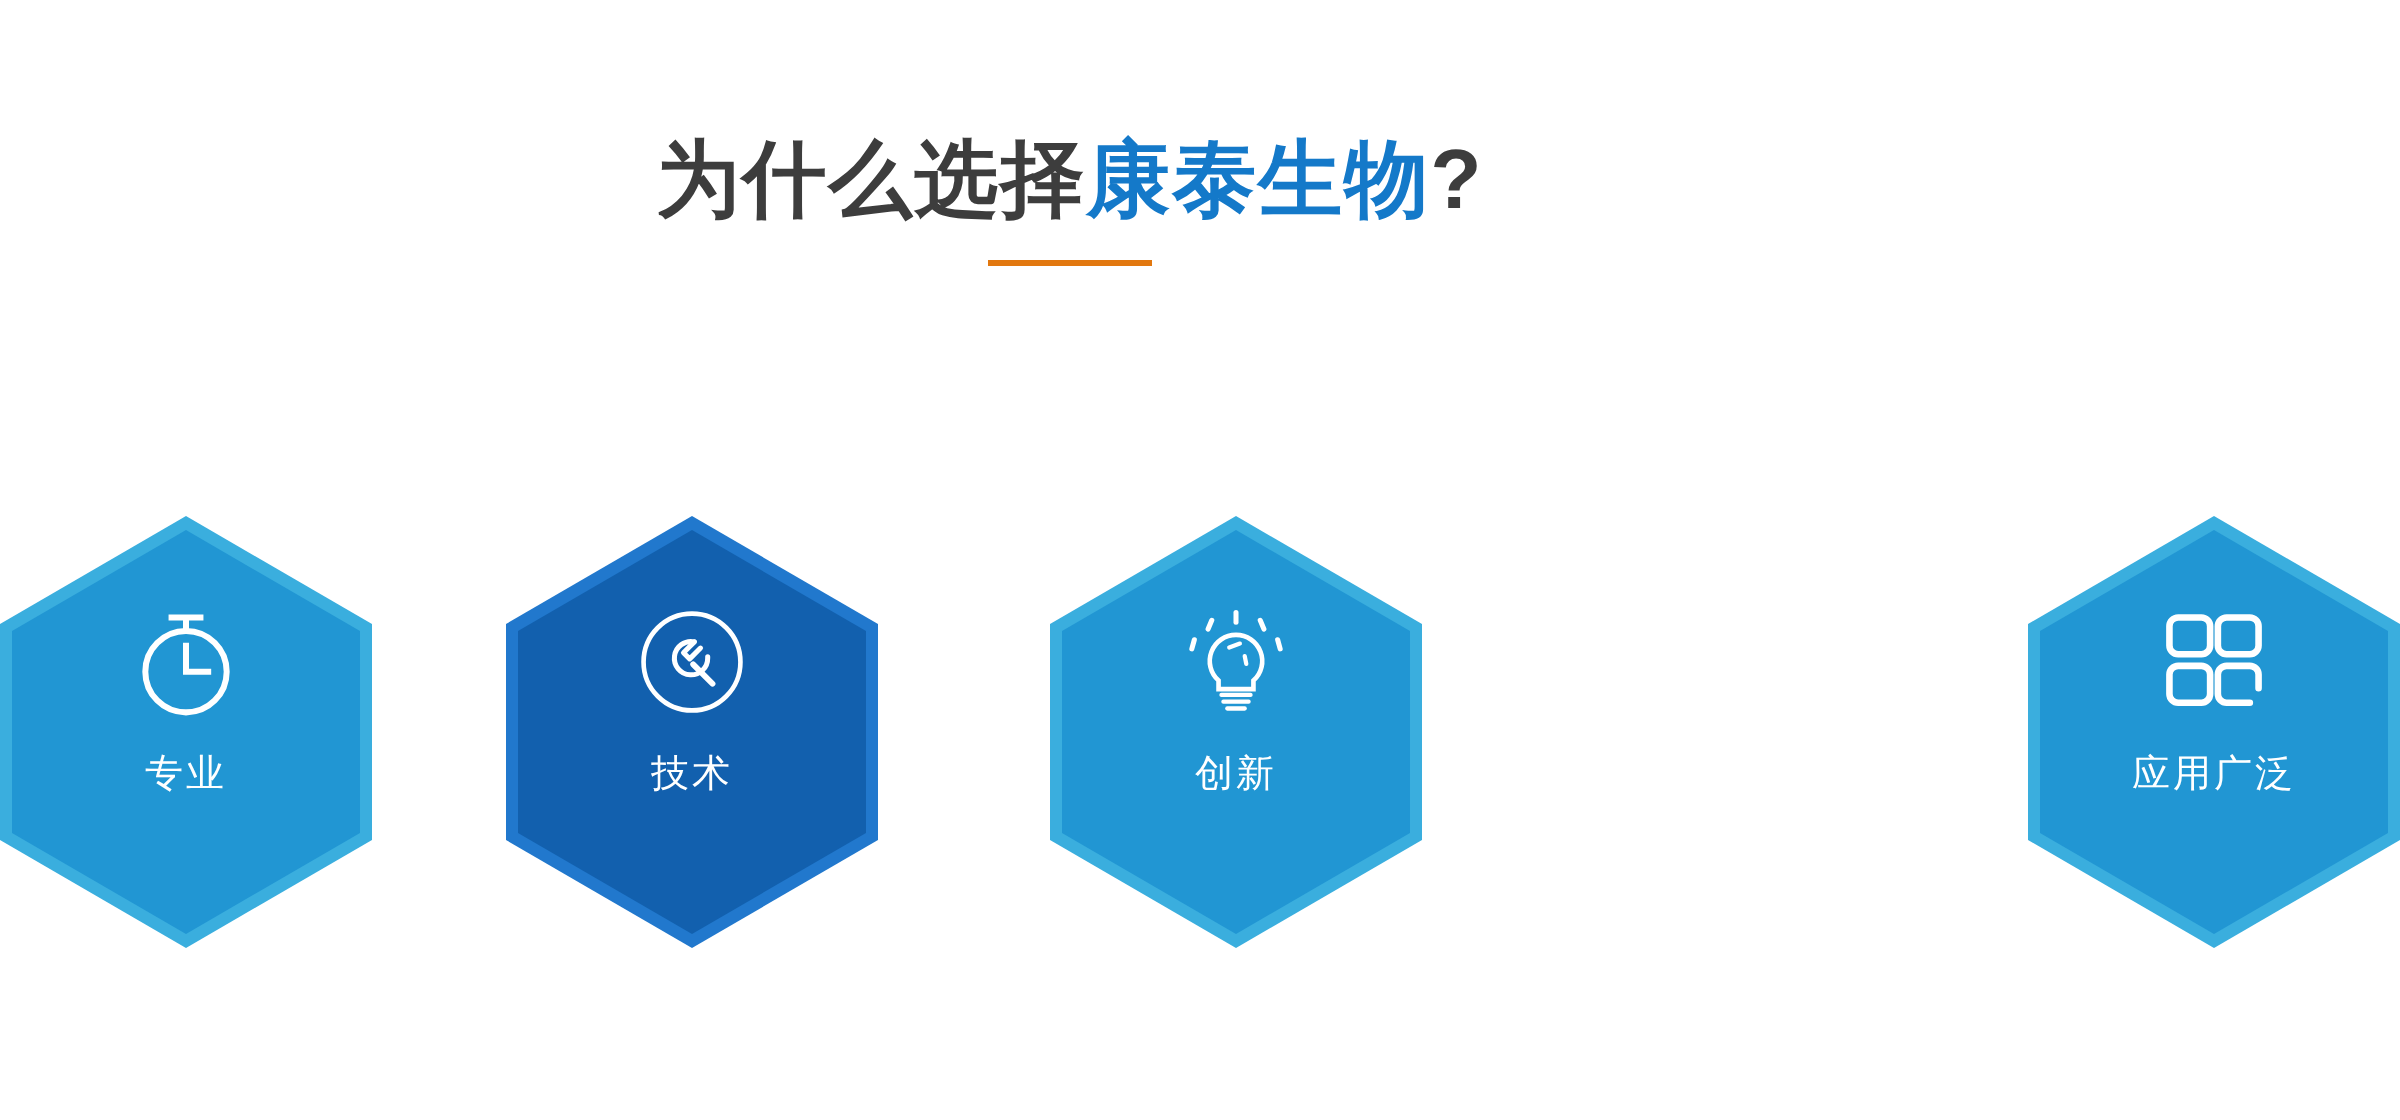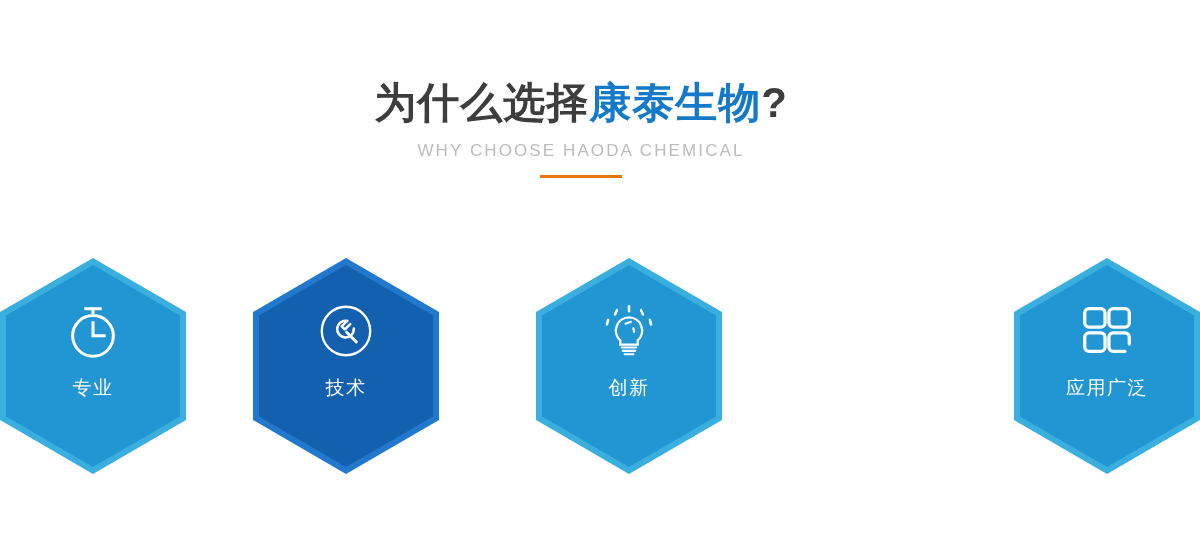--- a/index.html
+++ b/index.html
@@ -12,23 +12,22 @@
   }
   .section{
     width:1200px;height:560px;
     position:relative;
     box-sizing:border-box;
   }
 
   
   .heading{
     position:absolute;
-    top:76px;left:0;width:1070px;
+    top:63px;left:0;width:1070px;
     text-align:center;
-    margin-left:46px;
   }
   .title{
     font-size:42px;
     font-weight:bold;
     line-height:54px;
     letter-spacing:1px;
     margin:0;
     white-space:nowrap;
   }
   .title .t-dark{color:#3d3d3d;}
@@ -106,21 +105,20 @@
 </style>
 </head>
 <body>
 
 <div class="section">
 
   <div class="heading">
     <h2 class="title">
       <span class="t-dark">为什么选择</span><span class="t-accent">康泰生物</span><span class="t-mark">?</span>
     </h2>
-    <div class="subtitle">WHY CHOOSE HAODA CHEMICAL</div>
     <div class="divider-wrap">
       <span class="divider" style="background: rgb(226, 120, 15);"></span>
     </div>
   </div>
 
   <div class="hex-row">
 
     <div class="hex-cell" id="cell-0" style="left: 0px;">
       <div class="hex-outer" id="outer-0" style="background: rgb(58, 174, 222);"></div>
       <div class="hex-inner" id="inner-0" style="background: rgb(33, 150, 211);"></div>
@@ -146,21 +144,21 @@
             <circle cx="32" cy="32" r="25"></circle>
             <path d="M33.2 21.6 a8.6 8.6 0 1 0 6.9 8.3 l0 -0.6" stroke-width="2.6" stroke-linecap="round"></path>
             <path d="M33.2 21.6 L27.6 27.2 L30.8 30.4 L36.4 24.8" stroke-width="2.6" stroke-linejoin="round" stroke-linecap="round"></path>
             <line x1="32.6" y1="33.2" x2="42.6" y2="43.2" stroke-width="3" stroke-linecap="round"></line>
           </g>
         </svg>
         <div class="hex-label">技术</div>
       </div>
     </div>
 
-    <div class="hex-cell" id="cell-2" style="left: 536px;">
+    <div class="hex-cell" id="cell-2" style="left: 525px;">
       <div class="hex-outer" id="outer-2" style="background: rgb(58, 174, 222);"></div>
       <div class="hex-inner" id="inner-2" style="background: rgb(33, 150, 211);"></div>
       <div class="hex-content">
         <svg class="hex-icon" viewBox="0 0 64 64">
           <g fill="none" stroke="#ffffff" stroke-width="2.4" stroke-linecap="round">
             <path d="M32 18 a13.5 13.5 0 0 1 9 23.6 l0 4.4 l-18 0 l0 -4.4 A13.5 13.5 0 0 1 32 18 Z"></path>
             <line x1="24.5" y1="49" x2="39.5" y2="49" stroke-width="2.2"></line>
             <line x1="25.5" y1="52.5" x2="38.5" y2="52.5" stroke-width="2.2"></line>
             <line x1="27.5" y1="56" x2="36.5" y2="56" stroke-width="2.2"></line>
             <line x1="32" y1="6.5" x2="32" y2="11.5" stroke-width="2.6"></line>

